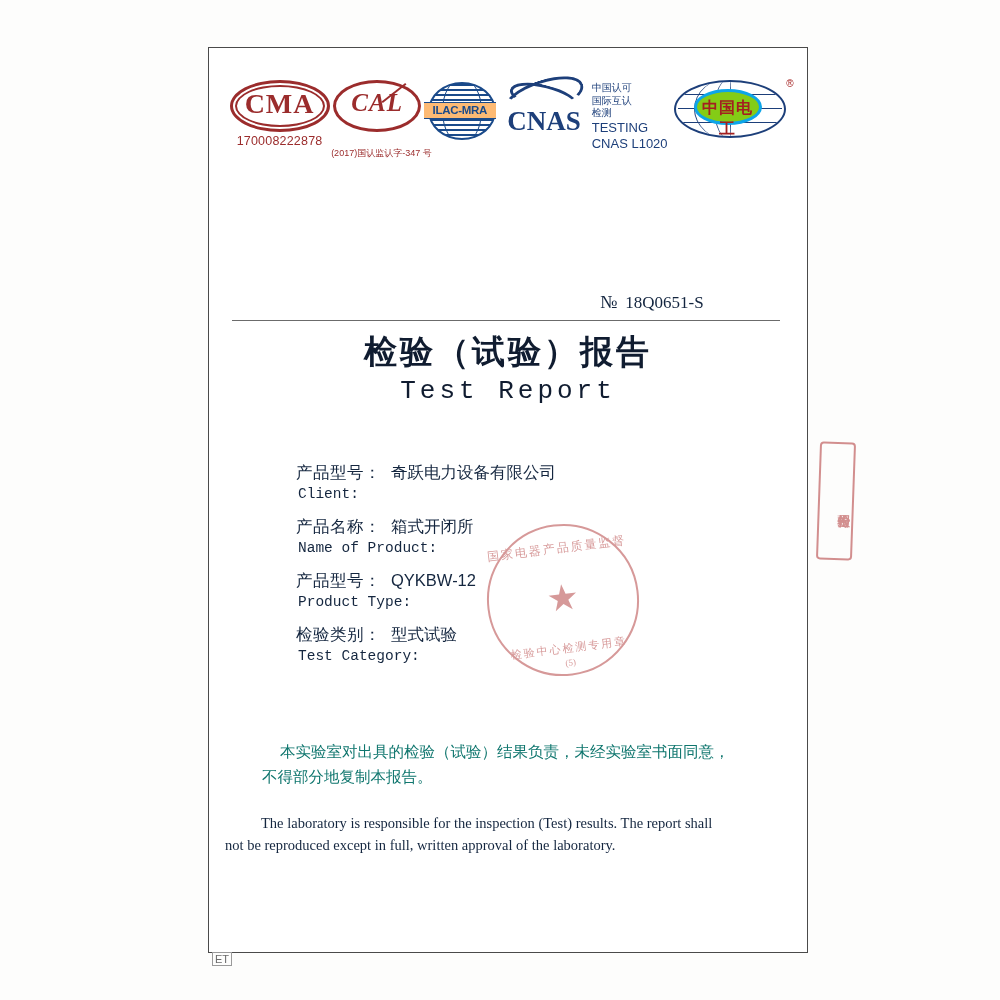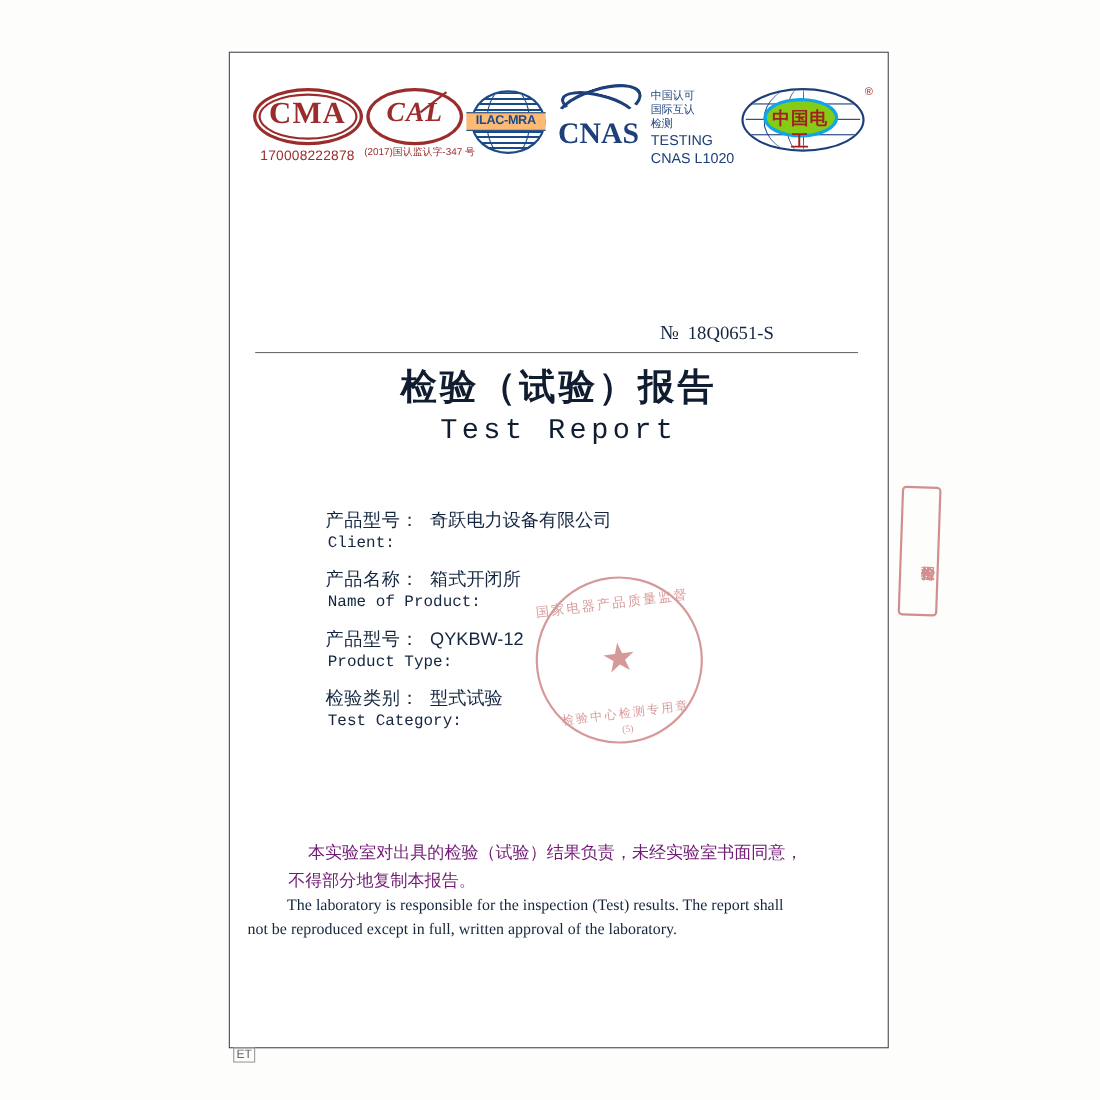--- a/index.html
+++ b/index.html
@@ -120,21 +120,21 @@
     position: absolute;
     left: 46px; top: 12px;
     width: 30px; height: 2px;
     background: #9b2c2c;
     transform: rotate(-38deg);
   }
   .cal-num {
     font-family: "Liberation Sans", sans-serif;
     font-size: 9px;
     color: #9b2c2c;
-    margin-top: 0;
+    margin-top: 15px;
     white-space: nowrap;
   }
 
   
   .logo-ilac { width: 74px; }
   .ilac-mark {
     position: relative;
     width: 72px;
     height: 58px;
     margin: 0 auto;
@@ -399,25 +399,25 @@
     font-family: "Liberation Mono", monospace;
     font-size: 14.5px;
     color: #14263f;
     white-space: nowrap;
   }
 
   
   .statement-zh {
     position: absolute;
     left: 262px;
-    top: 764px;
+    top: 740px;
     width: 520px;
     font-family: "Liberation Sans", sans-serif;
     font-size: 15.5px;
-    color: #701a75;
+    color: #0f766e;
     line-height: 1.6;
   }
   .statement-zh .indent { display: inline-block; width: 18px; }
 
   .statement-en {
     position: absolute;
     left: 225px;
     top: 812px;
     width: 560px;
     font-family: "Liberation Serif", serif;

